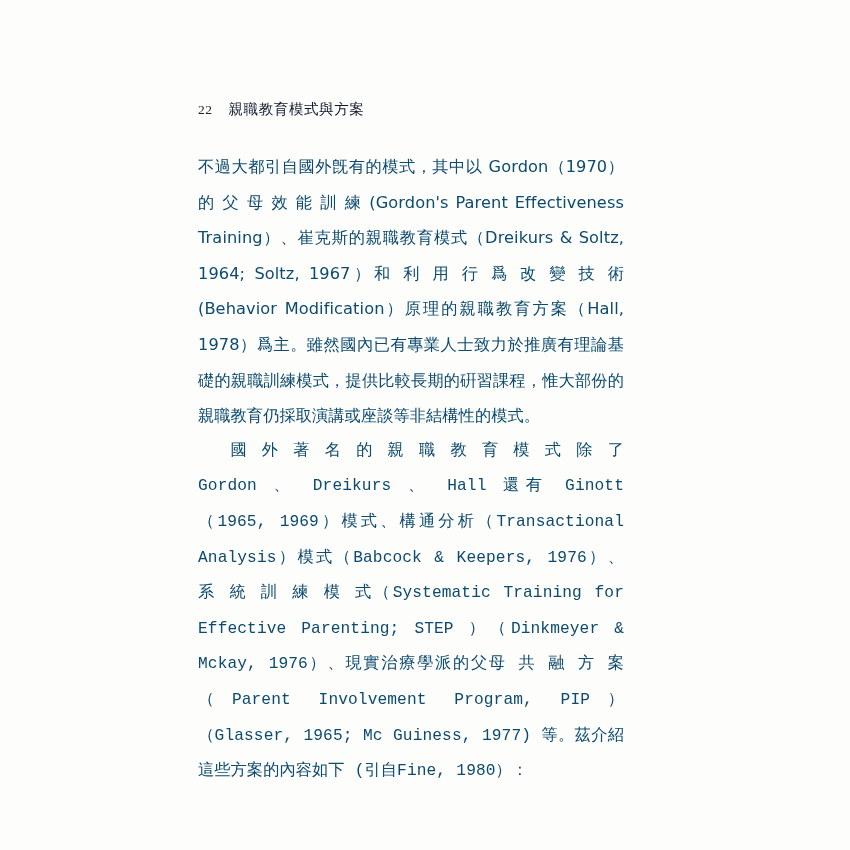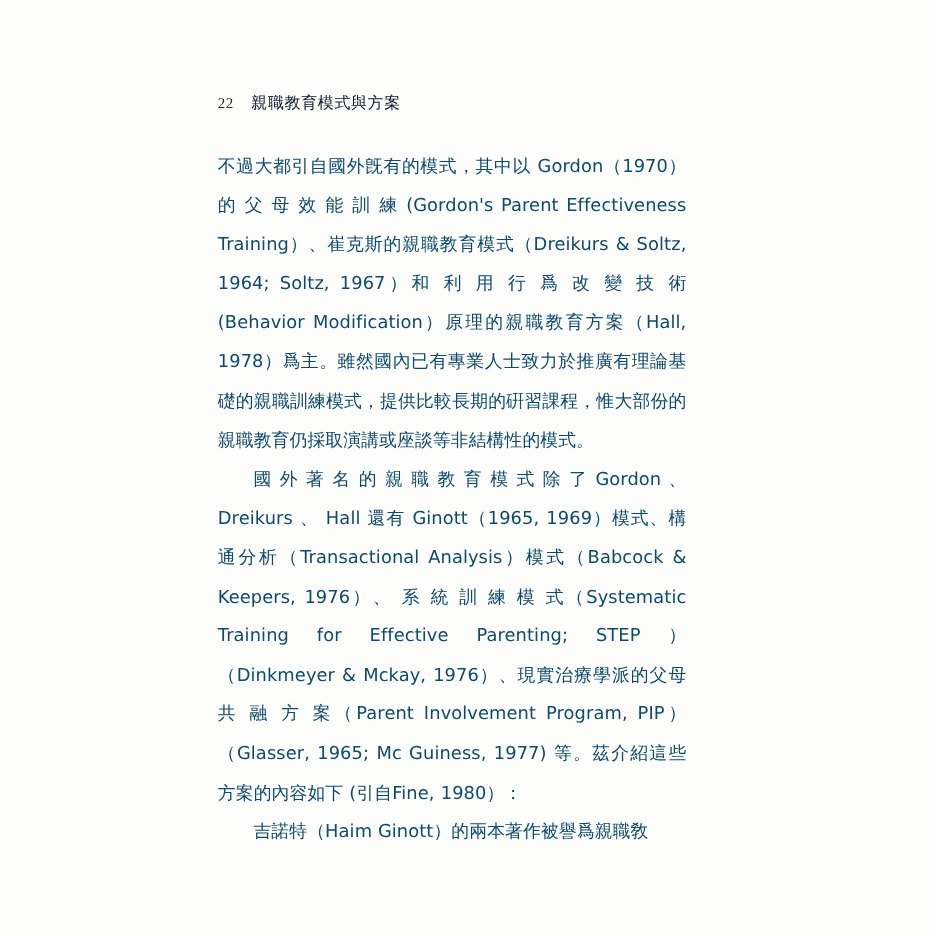--- a/index.html
+++ b/index.html
@@ -16,21 +16,21 @@
   }
   .page {
     position: relative;
     width: 850px;
     height: 850px;
     background: #fdfdfc;
   }
   .content {
     position: absolute;
     left: 198px;
-    top: 84px;
+    top: 100px;
     width: 426px;
   }
   .header-line {
     display: flex;
     align-items: baseline;
     gap: 16px;
     margin-bottom: 30px;
   }
   .page-number {
     font-size: 13.5px;
@@ -49,20 +49,21 @@
     font-size: 16.2px;
     line-height: 35.6px;
     color: #0c4a6e;
     text-align: justify;
     text-justify: inter-ideograph;
     font-family: "DejaVu Sans", sans-serif;
     letter-spacing: 0.1px;
   }
   .body-text p.indent {
     text-indent: 2em;
+    font-family: Liberation Mono, monospace;
   }
   .body-text p.subhead {
     text-indent: 0;
     letter-spacing: 0.2px;
   }
   .spread {
     
     word-spacing: 0.02em;
   }
 </style>
@@ -73,17 +74,16 @@
   <div class="content">
 
     <div class="header-line">
       <span class="page-number">22</span>
       <span class="header-title">親職教育模式與方案</span>
     </div>
 
     <div class="body-text">
       <p class="spread">不過大都引自國外旣有的模式，其中以 Gordon（1970）的 父 母 效 能 訓 練 (Gordon's Parent Effectiveness Training）、崔克斯的親職教育模式（Dreikurs &amp; Soltz, 1964; Soltz, 1967）和 利 用 行 爲 改 變 技 術 (Behavior Modification）原理的親職教育方案（Hall, 1978）爲主。雖然國內已有專業人士致力於推廣有理論基礎的親職訓練模式，提供比較長期的硏習課程，惟大部份的親職教育仍採取演講或座談等非結構性的模式。</p>
       <p class="indent spread">國 外 著 名 的 親 職 教 育 模 式 除 了 Gordon 、 Dreikurs 、 Hall 還有 Ginott（1965, 1969）模式、構通分析（Transactional Analysis）模式（Babcock &amp; Keepers, 1976）、 系 統 訓 練 模 式（Systematic Training for Effective Parenting; STEP ）（Dinkmeyer &amp; Mckay, 1976）、現實治療學派的父母 共 融 方 案（Parent Involvement Program, PIP）（Glasser, 1965; Mc Guiness, 1977) 等。茲介紹這些方案的內容如下 (引自Fine, 1980）：</p>
-      <p class="indent">吉諾特（Haim Ginott）的兩本著作被譽爲親職敎</p>
     </div>
 
   </div>
 </div>
 
 </body></html>

